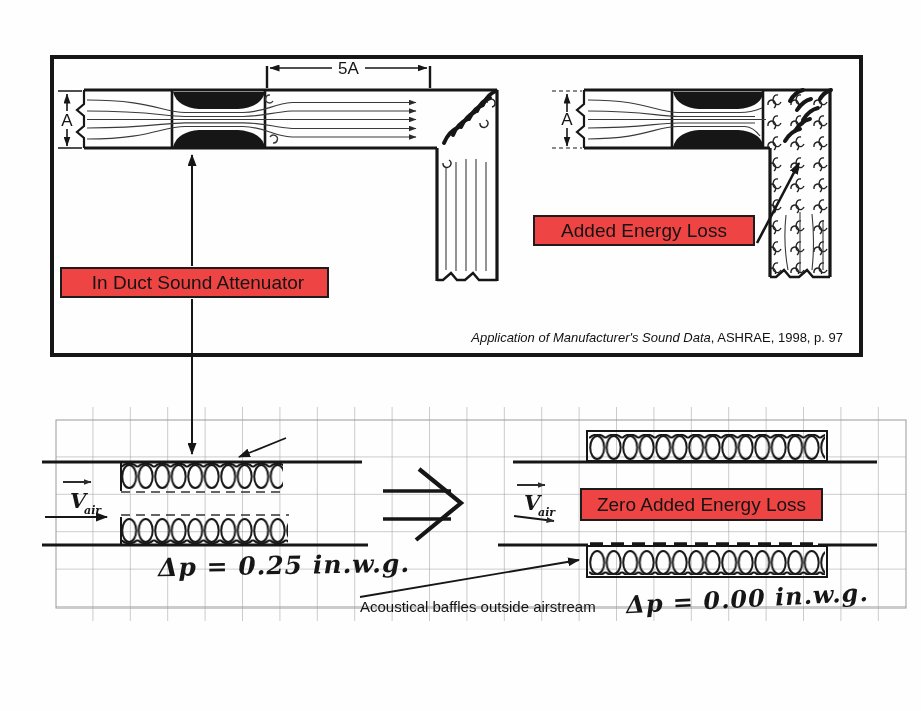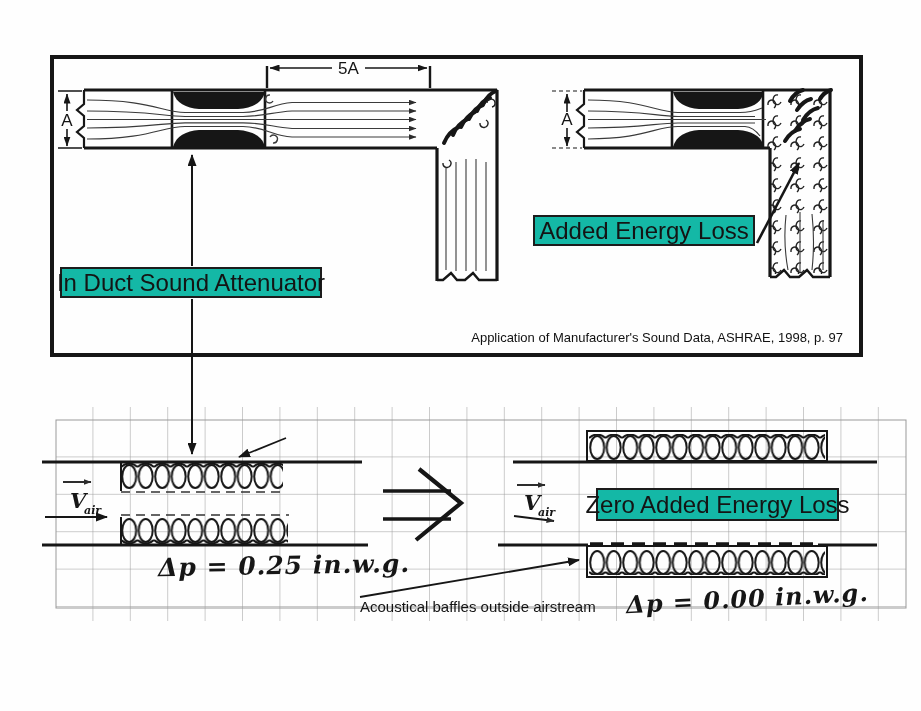--- a/index.html
+++ b/index.html
@@ -1,28 +1,28 @@
 <!DOCTYPE html>
 <html><head>
 <meta charset="utf-8">
 <style>
   html,body{margin:0;padding:0;background:#ffffff;}
   #canvas{position:relative;width:921px;height:711px;background:#fefefe;overflow:hidden;
           font-family:"Liberation Sans",sans-serif;color:#1b1b1b;}
   #figure-frame{position:absolute;left:50px;top:55px;width:805px;height:294px;
                 border:4px solid #161616;background:transparent;}
   #artwork{position:absolute;left:0;top:0;width:921px;height:711px;}
-  .labelbox{position:absolute;border:2px solid #1c1c1c;background:#14b8a6;
+  .labelbox{position:absolute;border:2px solid #1c1c1c;background:#ef4444;
             display:flex;align-items:center;justify-content:center;
-            font-size:24px;color:#141414;white-space:nowrap;}
-  #in-duct-box{left:60px;top:267px;width:258px;height:27px;}
+            font-size:19px;color:#141414;white-space:nowrap;}
+  #in-duct-box{left:60px;top:267px;width:258px;height:27px;padding-left:7px;}
   #added-loss-box{left:533px;top:215px;width:218px;height:27px;}
-  #zero-loss-box{left:596px;top:488px;width:239px;height:29px;border-width:2px;}
+  #zero-loss-box{left:580px;top:488px;width:239px;height:29px;border-width:2px;}
   #citation{position:absolute;right:78px;top:330px;font-size:13px;white-space:nowrap;color:#111;}
-  #citation .cit-italic{}
+  #citation .cit-italic{font-style:italic;}
   .sketch-label{position:absolute;font-size:15px;color:#141414;white-space:nowrap;}
   #baffles-in-label{left:288px;top:430px;}
   #baffles-out-label{left:344px;top:598px;margin-left:16px;}
   .handwriting{position:absolute;font-family:"DejaVu Serif",serif;font-style:italic;
                font-weight:bold;color:#161616;white-space:nowrap;letter-spacing:1px;}
   #dp-left{left:158px;top:551px;font-size:25px;transform:rotate(-1deg);}
   #dp-right{left:626px;top:584px;font-size:24px;transform:rotate(-3deg);}
   svg text.dim{font-family:"Liberation Sans",sans-serif;font-size:17px;fill:#141414;}
   svg text.hand-v{font-family:"DejaVu Serif",serif;font-style:italic;font-weight:bold;fill:#161616;}
 </style>

